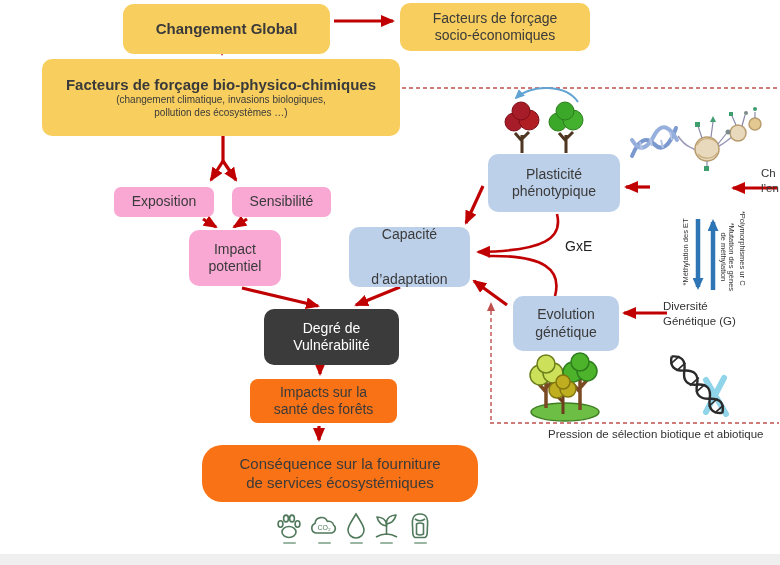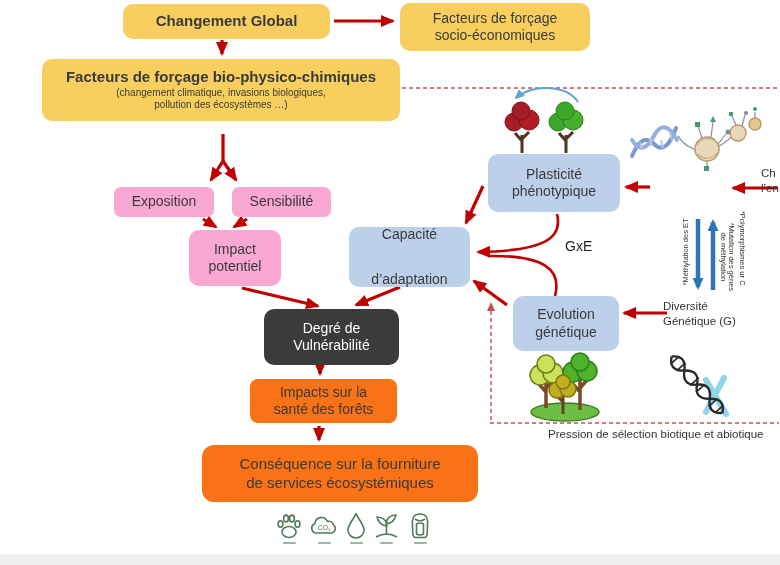--- a/index.html
+++ b/index.html
@@ -80,30 +80,30 @@
     </g>
 
     <g stroke="#2E75B6" stroke-width="4.5" fill="none">
       <path d="M698 219 V 287" marker-end="url(#mb)"></path>
       <path d="M713 290 V 222" marker-end="url(#mb)"></path>
     </g>
 
     <path d="M578 102 C 566 84, 531 84, 516 98" stroke="#61A3D2" stroke-width="2" fill="none" marker-end="url(#mlb)"></path>
   </svg>
 
-  <div class="box yellow f15 bold" style="left:123px;top:4px;width:207px;height:35px;">
+  <div class="box yellow f15 bold" style="left:123px;top:4px;width:207px;height:50px;border-radius:11px;">
     <span>Changement Global</span>
   </div>
 
   <div class="box yellow f14" style="left:400px;top:3px;width:190px;height:48px;border-radius:10px;">
     <span>Facteurs de forçage</span>
     <span>socio-économiques</span>
   </div>
 
-  <div class="box yellow" style="left:42px;top:59px;width:358px;height:62px;padding:4px 6px;">
+  <div class="box yellow" style="left:42px;top:59px;width:358px;height:77px;padding:4px 6px;">
     <span class="f15 bold">Facteurs de forçage bio-physico-chimiques</span>
     <span class="sub">(changement climatique, invasions biologiques,</span>
     <span class="sub">pollution des écosystèmes …)</span>
   </div>
 
   <div class="box green f14" style="left:114px;top:187px;width:100px;height:30px;border-radius:7px;">
     <span>Exposition</span>
   </div>
   <div class="box green f14" style="left:232px;top:187px;width:99px;height:30px;border-radius:7px;">
     <span>Sensibilité</span>
@@ -128,21 +128,21 @@
 
   <div class="box dark f14" style="left:264px;top:309px;width:135px;height:56px;">
     <span>Degré de</span>
     <span>Vulnérabilité</span>
   </div>
 
   <div class="box gray f14" style="left:250px;top:379px;width:147px;height:44px;border-radius:8px;">
     <span>Impacts sur la</span>
     <span>santé des forêts</span>
   </div>
-  <div class="box gray f15" style="left:202px;top:445px;width:276px;height:57px;border-radius:12px;">
+  <div class="box gray f15" style="left:202px;top:445px;width:276px;height:57px;border-radius:20px;">
     <span>Conséquence sur la fourniture</span>
     <span>de services écosystémiques</span>
   </div>
 
   <div class="lbl" style="left:565px;top:237px;font-size:14px;color:#222;">
     <span>GxE</span>
   </div>
 
 
   <div class="lbl" style="left:663px;top:299px;width:100px;">

